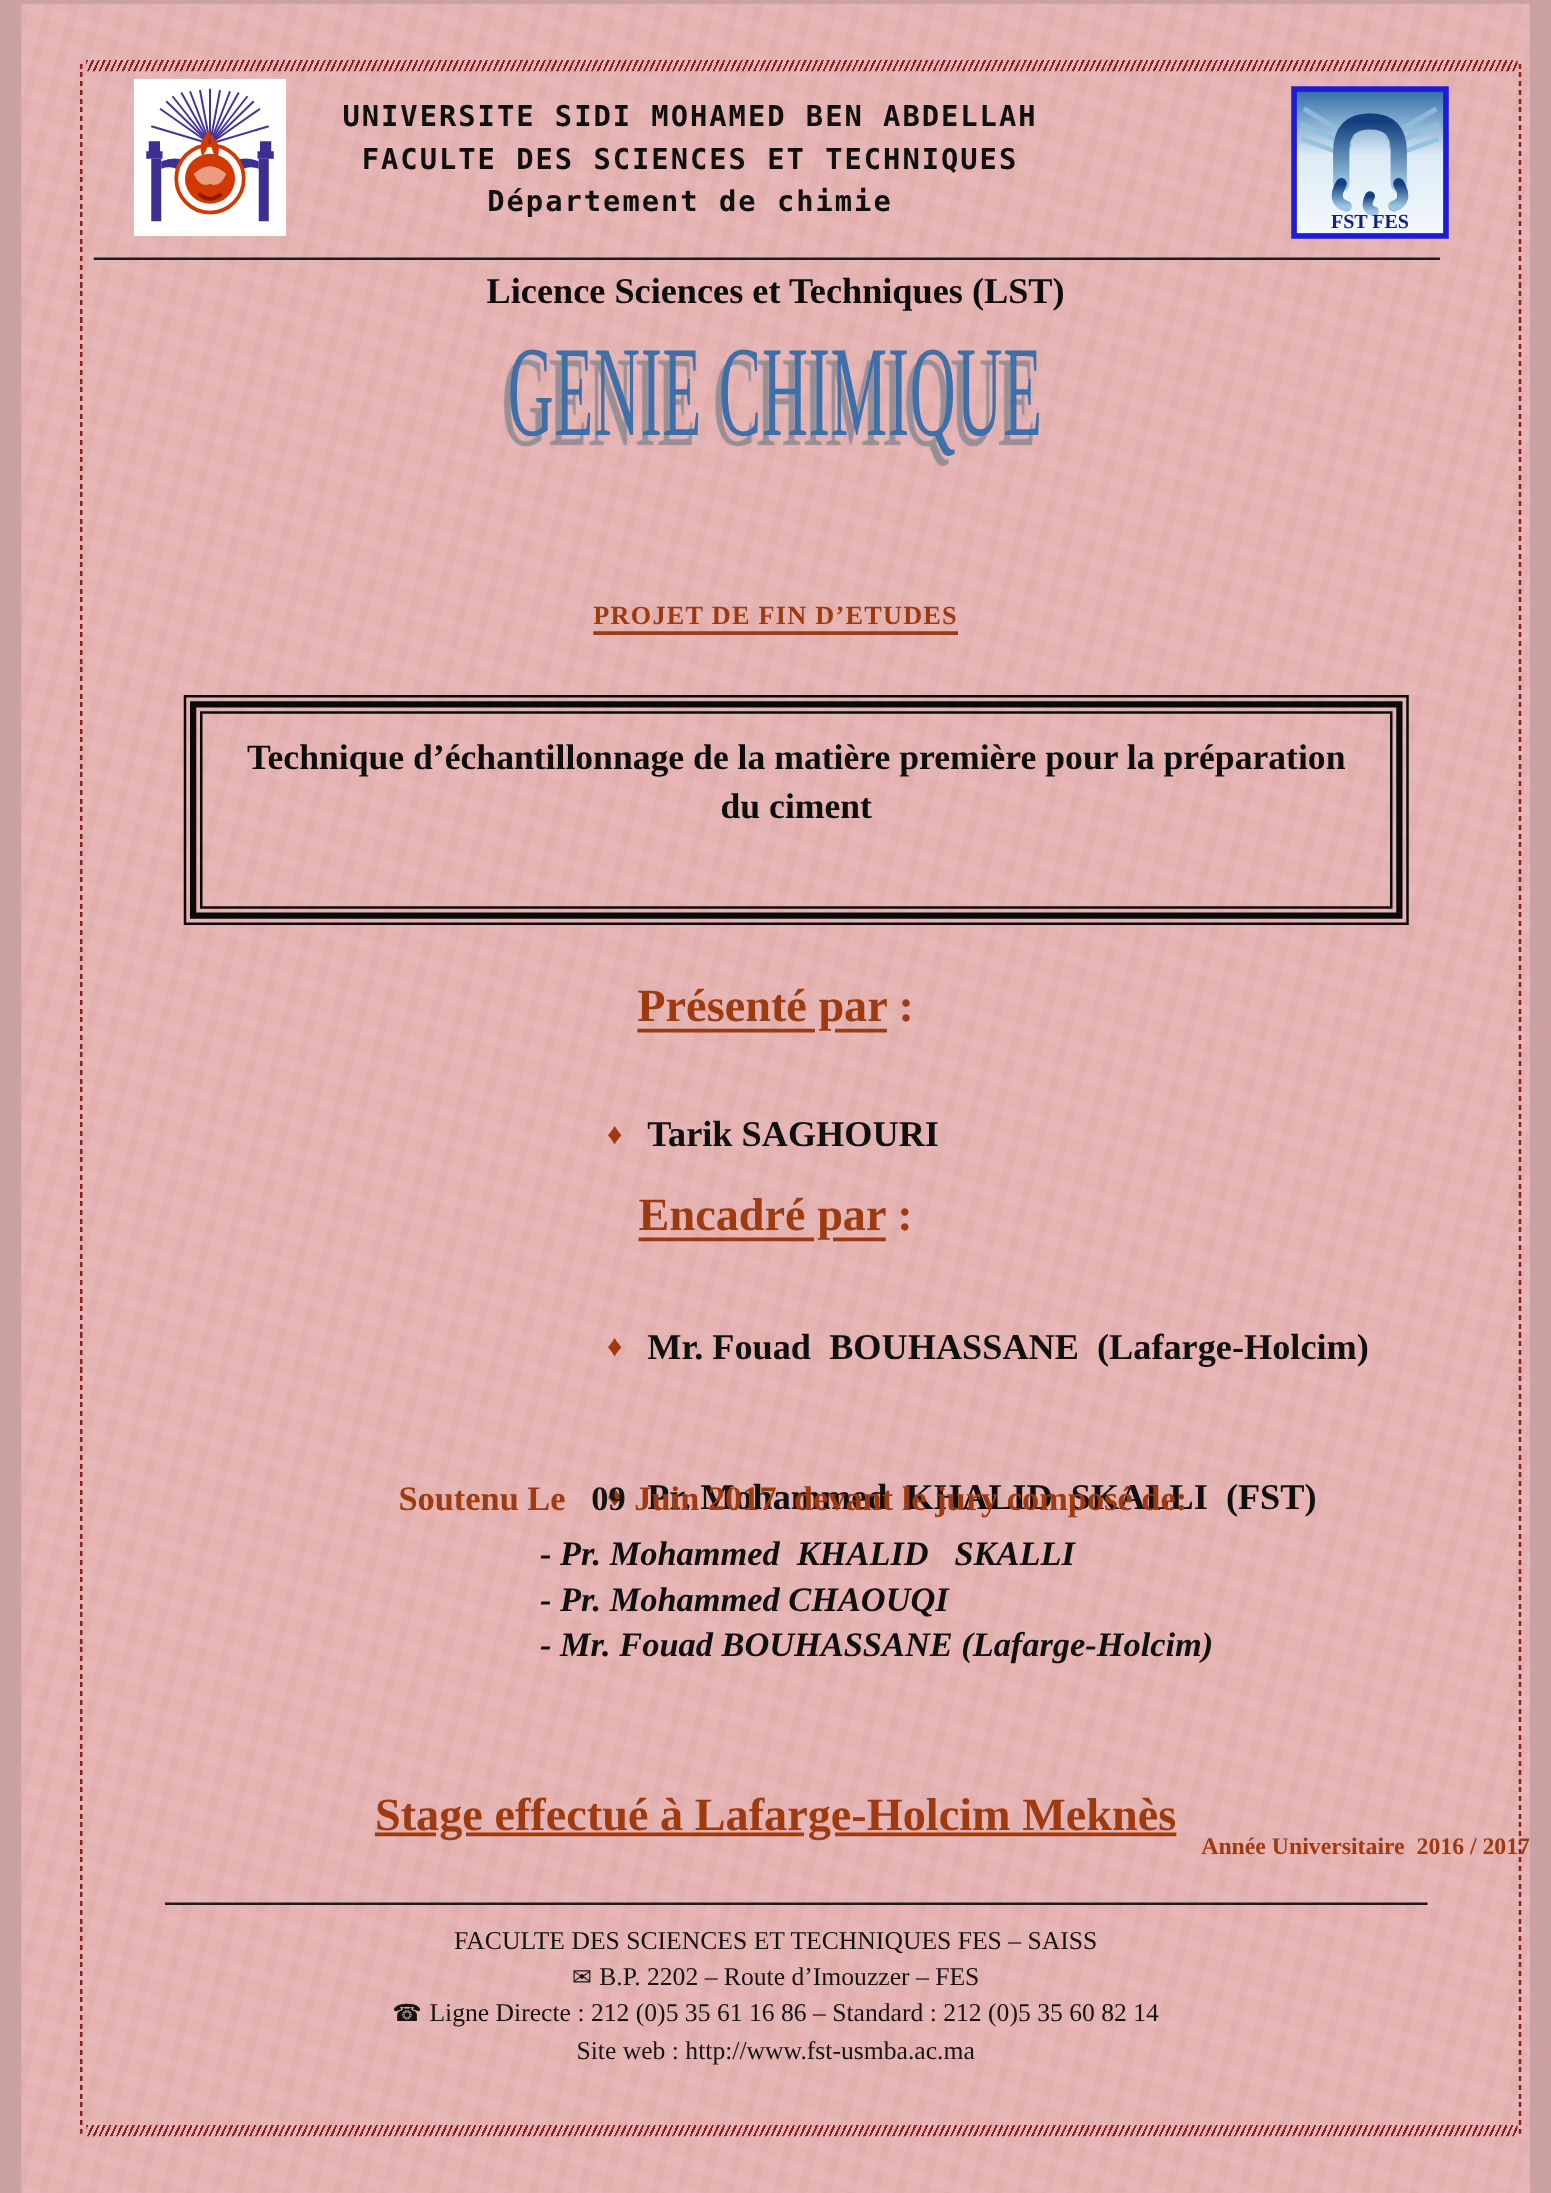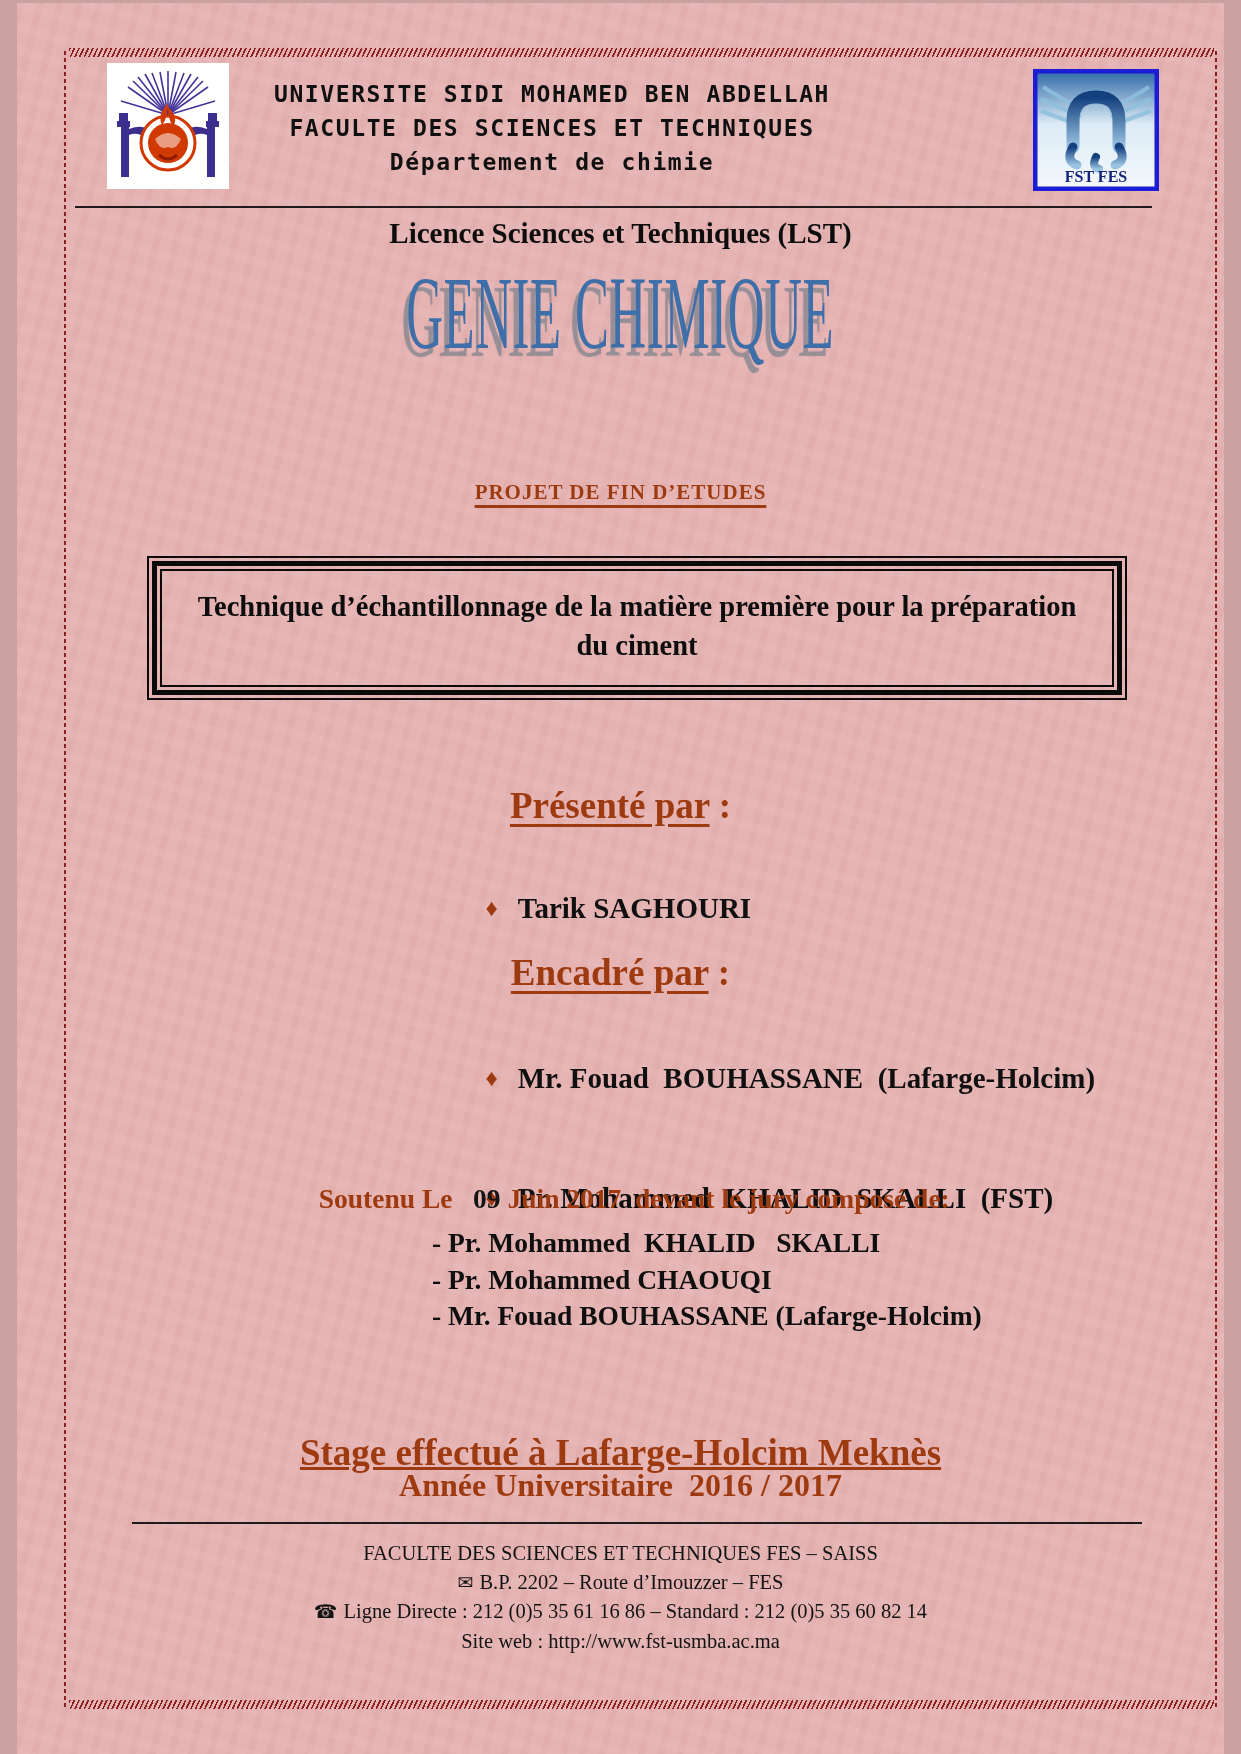--- a/index.html
+++ b/index.html
@@ -52,21 +52,21 @@
     text-shadow:-8px 6px 1px rgba(125,130,140,0.75);
   }
   .projet {
     top:477px; font-size:21px; font-weight:bold; color:#9e3a0f;
     letter-spacing:1px;
     text-decoration:underline; text-decoration-thickness:2.5px; text-underline-offset:6px;
   }
 
   .title-box-outer { top:553px; left:130px; width:980px; border:2px solid #0a0a0a; }
   .title-box-mid   { border:5px solid #0a0a0a; margin:3px; }
-  .title-box-inner { border:2px solid #0a0a0a; margin:3px; padding:16px 20px 20px; text-align:center; }
+  .title-box-inner { border:2px solid #0a0a0a; margin:3px; padding:16px 20px 60px; text-align:center; }
   .thesis-title {
     display:inline-block; max-width:880px;
     font-size:28.5px; font-weight:bold; line-height:39px; color:#0d0d0d;
   }
 
   .section-label {
     font-size:37px; font-weight:bold; color:#9e3a0f;
   }
   .section-label .ul {
     text-decoration:underline; text-decoration-thickness:2.5px; text-underline-offset:6px;
@@ -76,25 +76,25 @@
 
   .bullet-list { font-size:29px; font-weight:bold; color:#101010; }
   .bullet-list .row { white-space:pre; line-height:40px; }
   .diamond { color:#9e3a0f; font-size:24px; margin-right:20px; vertical-align:2px; }
   .tarik-row { top:845px; left:425px; }
   .enc-items { top:1015px; left:425px; }
 
   .soutenu { top:1148px; font-size:27.5px; font-weight:bold; color:#9e3a0f; white-space:pre; }
   .soutenu .date-black { color:#141414; }
 
-  .jury { top:1222px; left:415px; font-size:27.5px; font-weight:bold; color:#0f0f0f; }
+  .jury { top:1222px; left:415px; font-size:27.5px; font-weight:bold; color:#0f0f0f;font-style:italic; }
   .jury div { white-space:pre; line-height:36.5px; }
 
   .stage { top:1428px; font-size:37px; font-weight:bold; color:#9e3a0f;text-decoration:underline; }
-  .annee { top:1464px; font-size:32px; font-weight:bold; color:#9e3a0f; white-space:pre; }
+  .annee { top:1464px; font-size:19px; font-weight:bold; color:#9e3a0f; white-space:pre;text-align:right; }
 
   .footer { top:1536px; font-size:20.5px; line-height:28.5px; color:#141414; }
   .footer .icon { font-size:19px; margin-right:6px; }
 </style>
 </head>
 <body>
 
 <div class="page">
 
   <div class="band top"></div>

